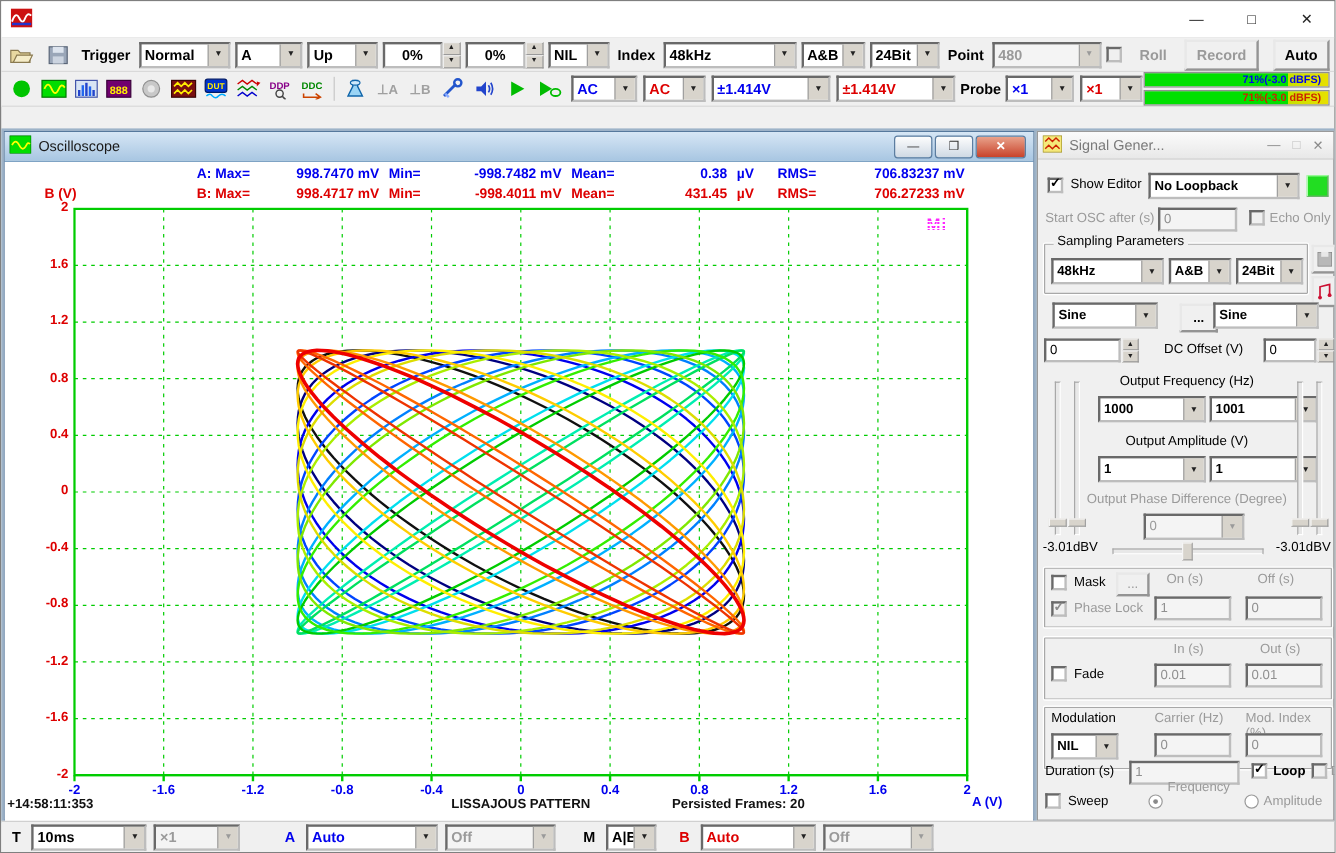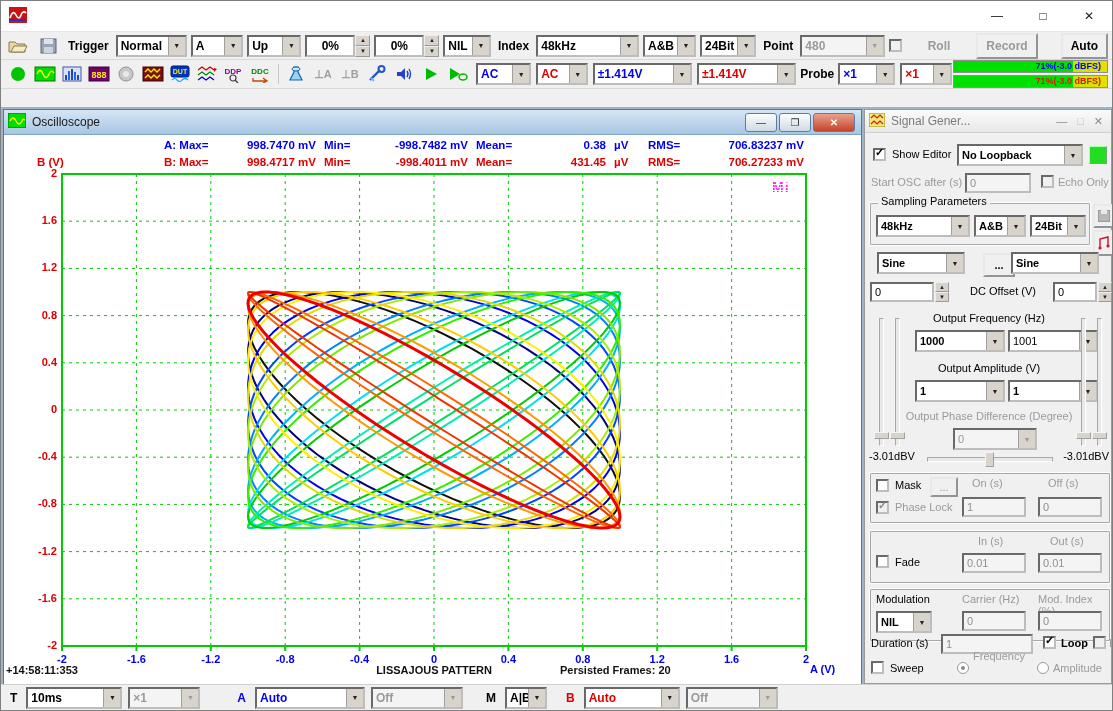--- a/index.html
+++ b/index.html
@@ -175,21 +175,21 @@
       </span>
     <span class="combo" style="width:64px">
         <span class="txt">24Bit</span>
         <span class="btn"></span>
       </span>
     <span class="lbl">Point</span>
     <span class="combo dis" style="width:100px">
         <span class="txt">480</span>
         <span class="btn"></span>
       </span>
-    <span style="margin-left:auto;display:flex;align-items:center;gap:23px;">
+    <span style="margin-left:auto;display:flex;align-items:center;gap:12px;">
       <span class="cbx dis"></span>
       <span class="lbl" style="color:#9a9a9a">Roll</span>
       <span class="btn3d dis">Record</span>
       <span class="btn3d">Auto</span>
     </span>
   </div>
 
   <div class="tb tb2">
     <span class="icell">
         <svg width="20" height="20">
@@ -529,21 +529,21 @@
           <span>▲</span>
           <span>▼</span>
         </span>
 
       <span class="sg-abs" style="left:0;top:202px;width:248px;text-align:center;">Output Frequency (Hz)</span>
       <span class="combo thin sg-abs" style="left:50px;top:220px;width:90px;">
           <span class="txt" style="font-weight:bold">1000</span>
           <span class="btn"></span>
         </span>
       <span class="combo thin sg-abs" style="left:143px;top:220px;width:90px;">
-          <span class="txt" style="font-weight:normal">1001</span>
+          <span class="txt" style="font-weight:bold">1001</span>
           <span class="btn"></span>
         </span>
 
       <span class="sg-abs" style="left:0;top:252px;width:248px;text-align:center;">Output Amplitude (V)</span>
       <span class="combo thin sg-abs" style="left:50px;top:270px;width:90px;">
           <span class="txt" style="font-weight:bold">1</span>
           <span class="btn"></span>
         </span>
       <span class="combo thin sg-abs" style="left:143px;top:270px;width:90px;">
           <span class="txt" style="font-weight:bold">1</span>

